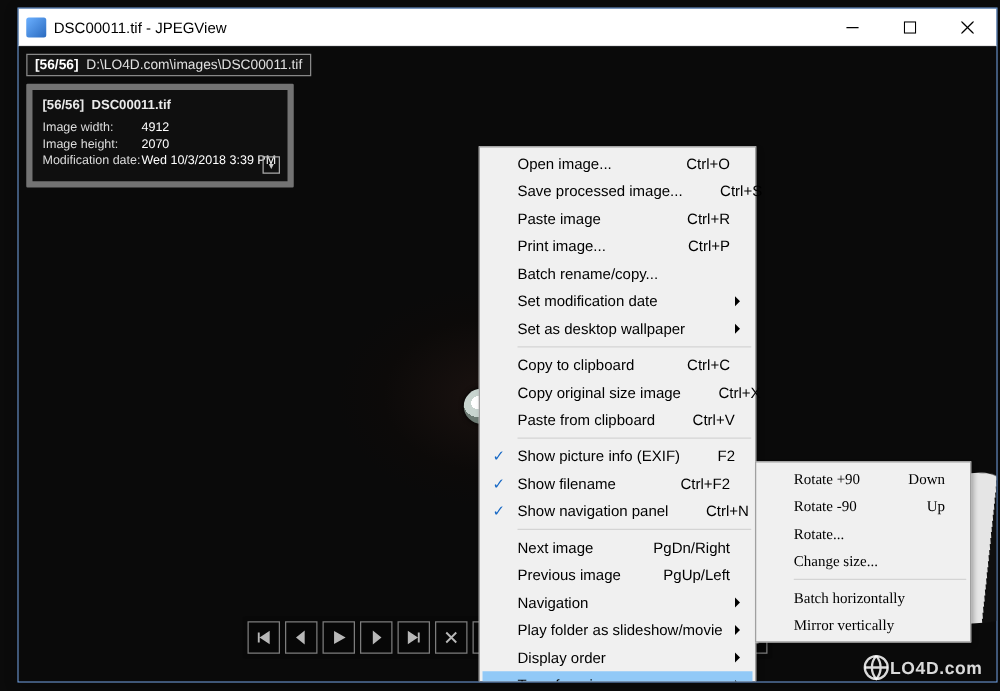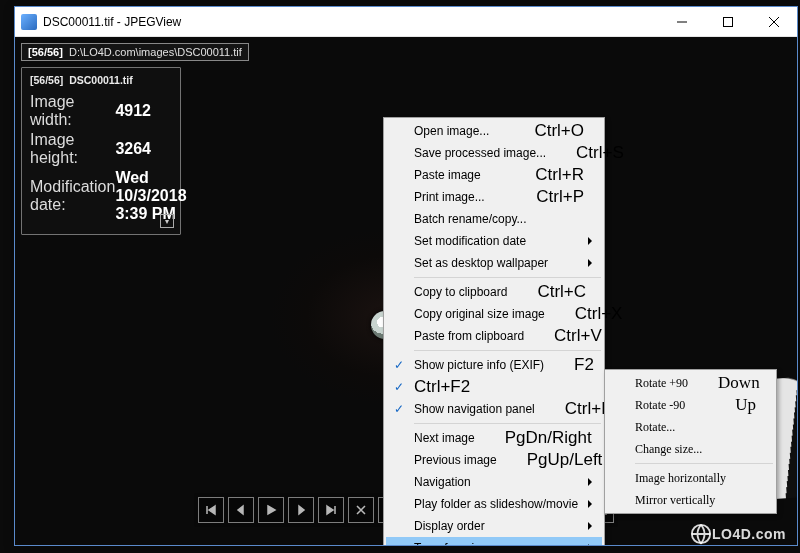--- a/index.html
+++ b/index.html
@@ -19,39 +19,39 @@
 .bgimg { position: absolute; inset: 0; background: radial-gradient(ellipse 220px 160px at 48% 55%, #1a1210 0%, #0c0a09 38%, #0a0a0a 55%), linear-gradient(180deg,#3f4954 0%, #343b45 18%, #24282d 35%, #121212 48%, #0e0e0e 62%, #101010 100%); }
 .stripes { position: absolute; right: -20px; bottom: 40px; width: 260px; height: 120px; background: repeating-linear-gradient(100deg,#e5e5e5 0 22px,#0f0f0f 22px 44px); border-radius: 30px; transform: rotate(-4deg); filter: blur(.3px); }
 .eye { position: absolute; left: 50%; top: 54%; width: 28px; height: 28px; margin-left: -35px; border-radius: 50%; background: radial-gradient(circle at 40% 40%, #fff 0 22%, #c8d4cf 22% 48%, #6c7a73 48% 70%, #000 70% 100%); box-shadow: 0 0 4px #000; }
 
 
 .yellowbar { position: absolute; left: 6px; top: 6px; padding: 2px 6px; background: rgba(30,30,30,.5); border: 1px solid #888; font-size: 11px; color: #e0e0e0; }
 .yellowbar .path { white-space: nowrap; text-align: center; }
 .yellowbar .hl { color: #fff; font-weight: bold; }
 
 
-.exif { position: absolute; left: 6px; top: 30px; width: 160px; padding: 6px 8px 10px; background: rgba(20,20,20,.55); border: 1px solid #737373; color: #eaeaea; font-size: 10px; border-radius: 1px; }
+.exif { position: absolute; left: 6px; top: 30px; width: 214px; padding: 6px 8px 10px; background: rgba(20,20,20,.55); border: 5px solid #737373; color: #eaeaea; font-size: 10px; border-radius: 1px; }
 .exif .head { font-weight: bold; margin-bottom: 6px; font-size: 10.5px; }
 .exif table { width: 100%; border-collapse: collapse; }
-.exif td { padding: 1px 0; font-size: 16px; }
+.exif td { padding: 1px 0; font-size: 10px; }
 .exif td:first-child { color: #dcdcdc; }
-.exif td:last-child { color: #fff; font-weight: bold; }
+.exif td:last-child { color: #fff; }
 .exif .collapse { position: absolute; right: 6px; bottom: 6px; width: 14px; height: 14px; border: 1px solid #aaa; display: flex; align-items: center; justify-content: center; font-size: 8px; color: #ccc; }
 
 
 .navbar { position: absolute; bottom: 18px; left: 50%; transform: translateX(-50%); display: flex; gap: 4px; background: rgba(0,0,0,.15); padding: 4px; border-radius: 2px; }
 .navbtn { width: 26px; height: 26px; border: 1px solid #7d7d7d; display: flex; align-items: center; justify-content: center; color: #b8b8b8; font-size: 11px; background: rgba(0,0,0,.1); }
 .navbtn svg { width: 12px; height: 12px; stroke: #b8b8b8; fill: none; stroke-width: 1.5; }
 
 
 .menu { position: absolute; background: #f0f0f0; border: 1px solid #a0a0a0; font-size: 12px; color: #000; box-shadow: 2px 2px 4px rgba(0,0,0,.3); padding: 2px; }
 .menu .row { display: flex; align-items: center; height: 22px; padding: 0 18px 0 28px; position: relative; white-space: nowrap; }
 .menu .row.sel { background: #91c9f7; }
 .menu .label { flex: 1; padding-right: 30px; }
-.menu .accel { color: #000; font-size: 17px; }
+.menu .accel { color: #000; font-size: 12px; }
 .menu .sep { height: 1px; background: #d4d4d4; margin: 3px 1px 3px 28px; }
 .menu .check { position: absolute; left: 8px; color: #1668c5; font-size: 12px; }
 .menu .sub::after { content: ""; position: absolute; right: 6px; top: 50%; transform: translateY(-50%); border: 4px solid transparent; border-left-color: #000; }
 .menu1 { left: 368px; top: 80px; width: 222px; }
 .menu2 { left: 589px; top: 332px; width: 173px; font-family: Liberation Serif, serif; }
 
 
 .wm { position: absolute; right: 14px; bottom: 8px; display: flex; align-items: center; gap: 0; color: rgba(255,255,255,.85); font-size: 14px; font-weight: 600; letter-spacing: .5px; }
 .wm svg { width: 22px; height: 22px; }
 </style>
@@ -94,21 +94,21 @@
     <div class="exif">
       <div class="head"><span>[56/56]</span>&nbsp;&nbsp;<span>DSC00011.tif</span></div>
       <table>
         <tbody>
             <tr>
               <td>Image width:</td>
               <td>4912</td>
             </tr>
         <tr>
               <td>Image height:</td>
-              <td>3264</td>
+              <td>2070</td>
             </tr>
         <tr>
               <td>Modification date:</td>
               <td>Wed 10/3/2018 3:39 PM</td>
             </tr>
       </tbody>
         </table>
       <div class="collapse">▾</div>
     </div>
 
@@ -229,20 +229,21 @@
           <span class="accel">Ctrl+V</span>
         </div>
         <div class="sep"></div>
         <div class="row">
           <span class="check">✓</span>
           <span class="label">Show picture info (EXIF)</span>
           <span class="accel">F2</span>
         </div>
         <div class="row">
           <span class="check">✓</span>
+          <span class="label">Show filename</span>
           <span class="accel">Ctrl+F2</span>
         </div>
         <div class="row">
           <span class="check">✓</span>
           <span class="label">Show navigation panel</span>
           <span class="accel">Ctrl+N</span>
         </div>
         <div class="sep"></div>
         <div class="row">
           <span class="label">Next image</span>
@@ -275,21 +276,21 @@
           <span class="accel">Up</span>
         </div>
         <div class="row">
           <span class="label">Rotate...</span>
         </div>
         <div class="row">
           <span class="label">Change size...</span>
         </div>
         <div class="sep"></div>
         <div class="row">
-          <span class="label">Image horizontally</span>
+          <span class="label">Batch horizontally</span>
         </div>
         <div class="row">
           <span class="label">Mirror vertically</span>
         </div>
       </div>
   </div>
 </div>
 
 <div class="wm">
   <svg viewBox="0 0 24 24" fill="none" stroke="rgba(255,255,255,.85)" stroke-width="2">

